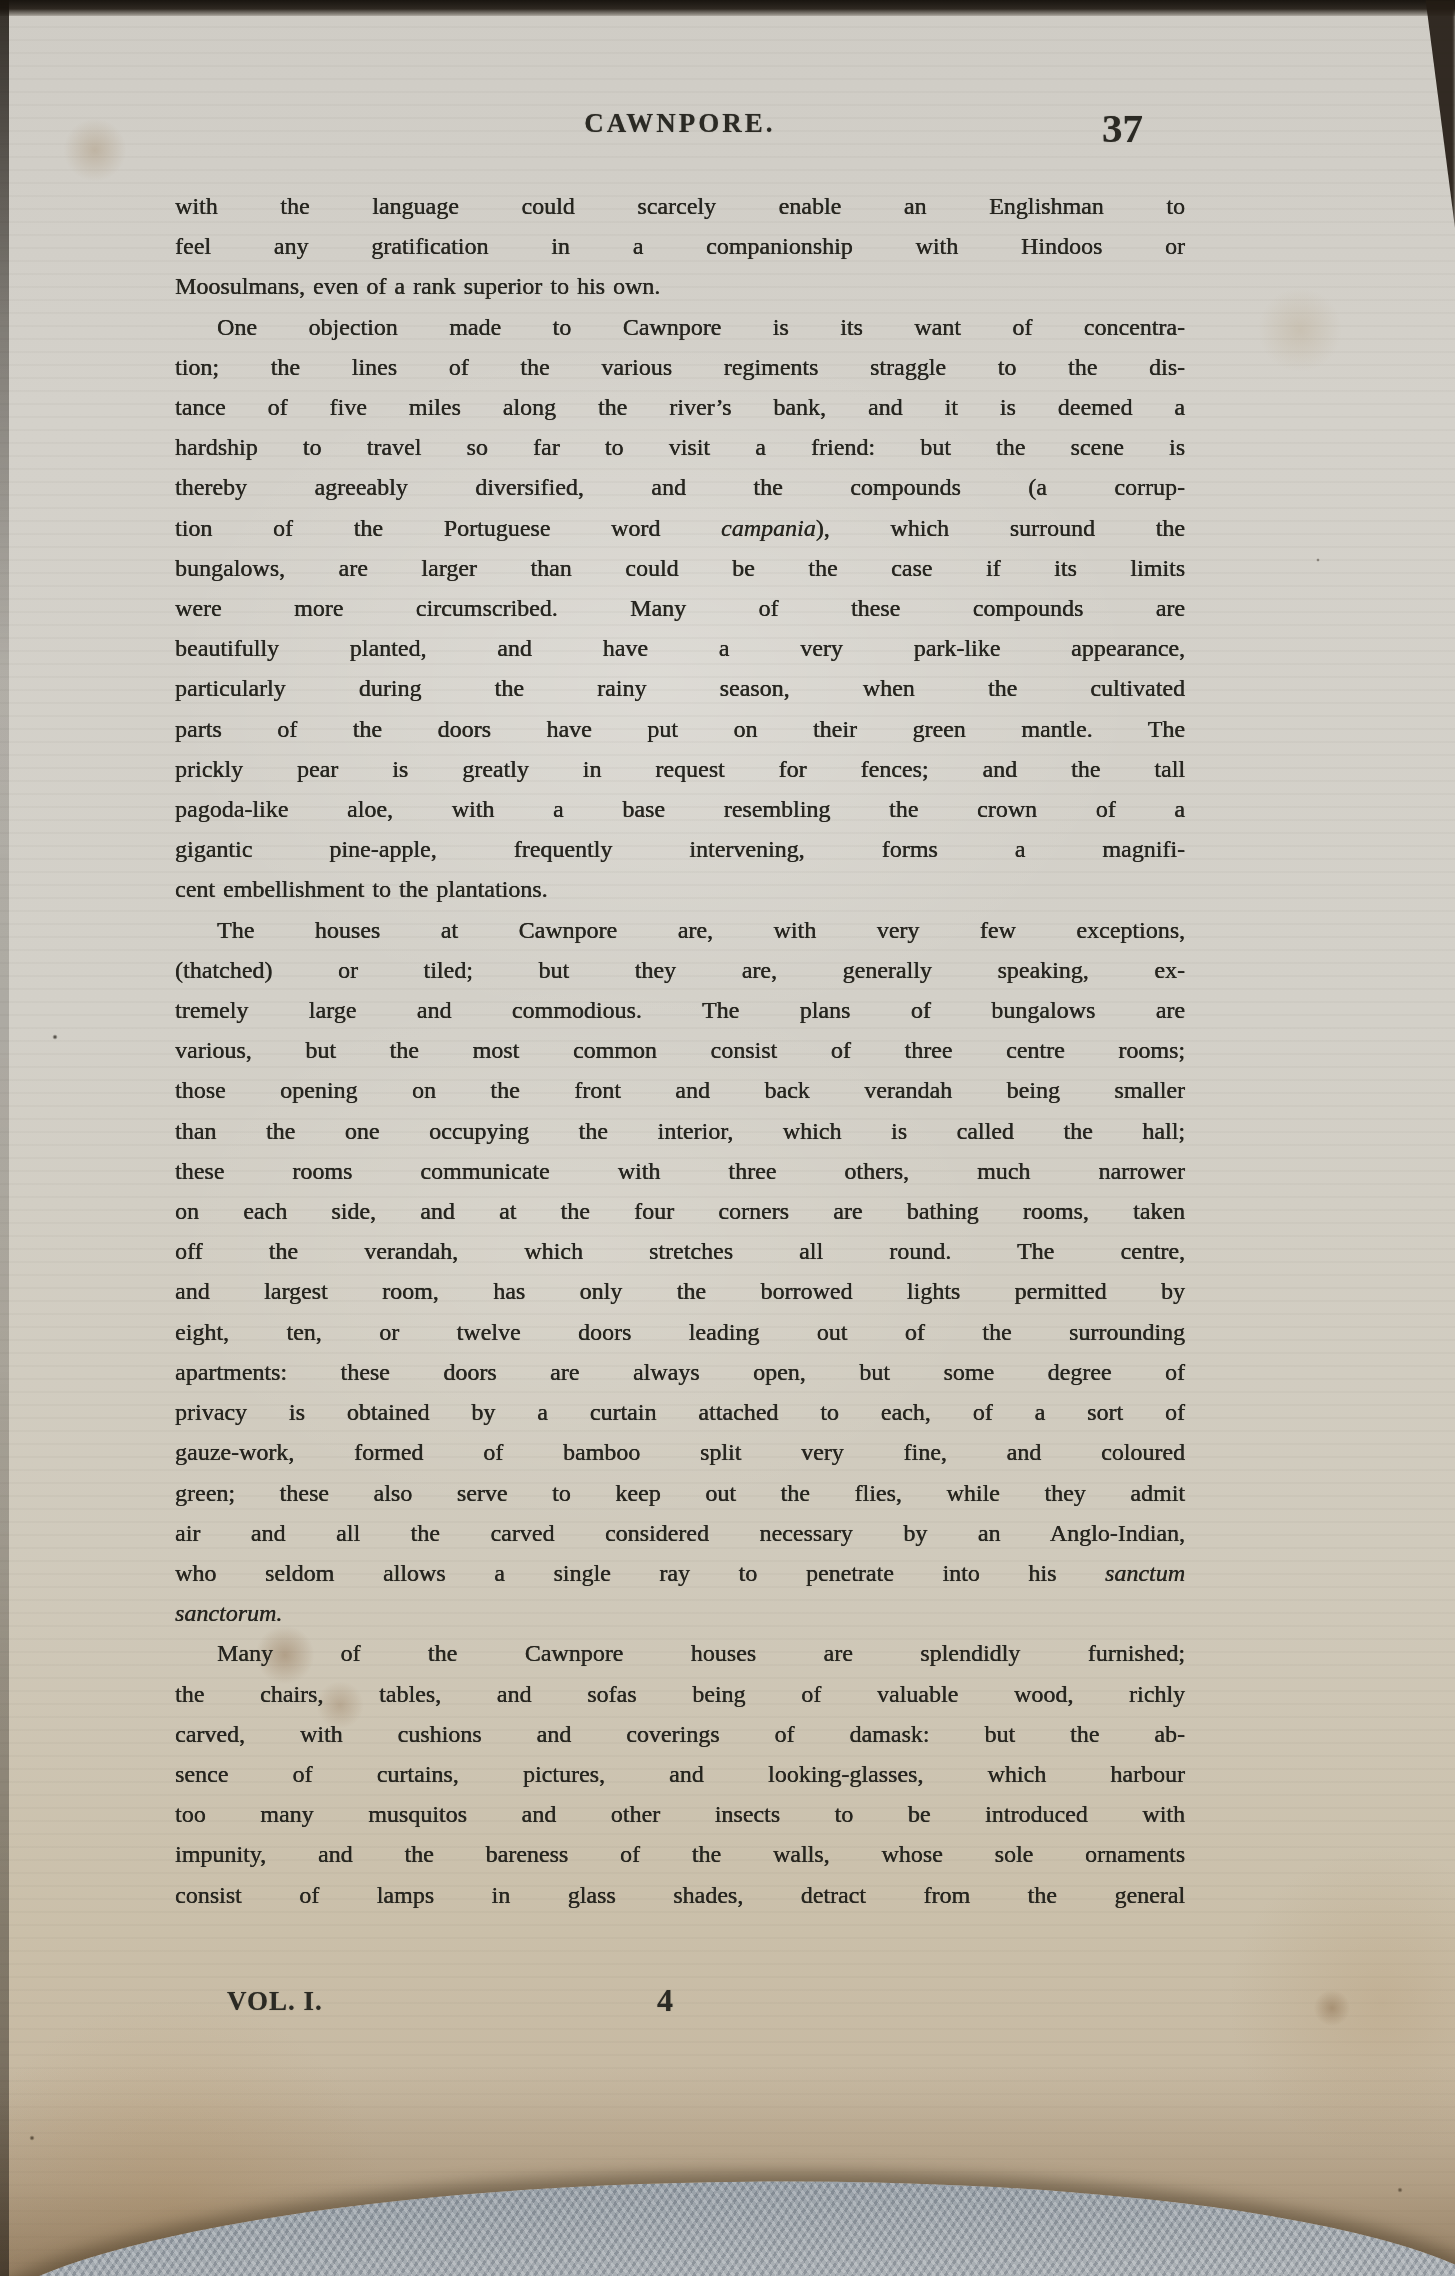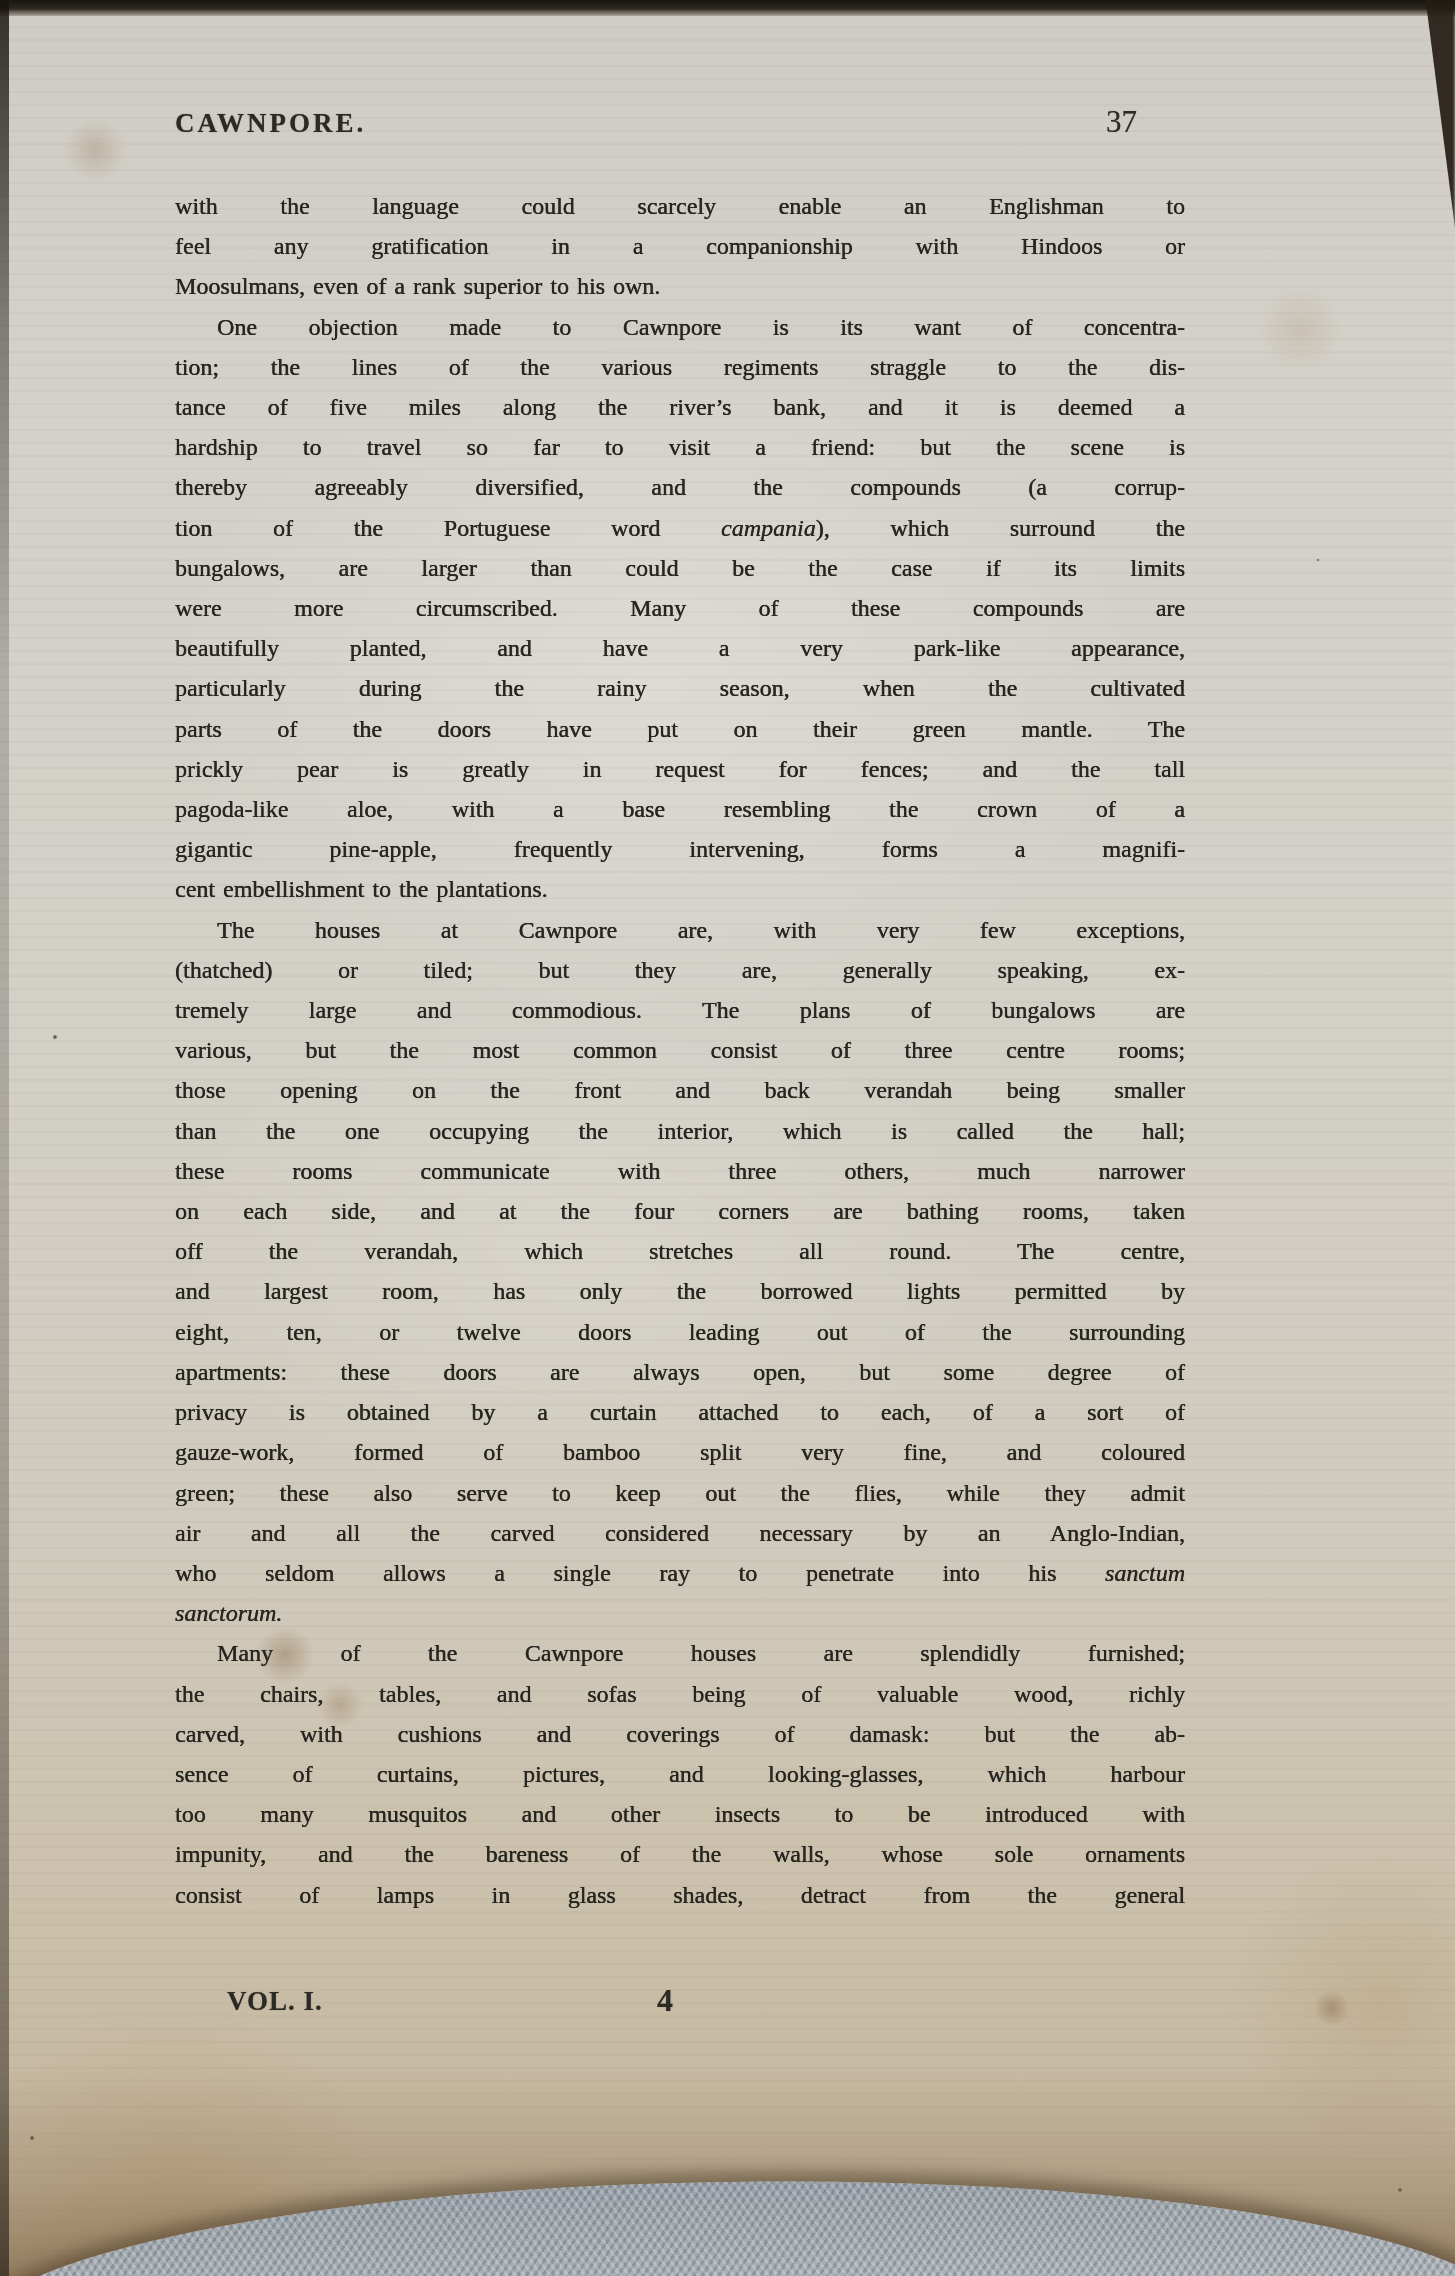--- a/index.html
+++ b/index.html
@@ -72,27 +72,27 @@
     clip-path: polygon(58% 0, 100% 0, 100% 97%);
     filter: blur(1.4px);
     opacity: .92;
   }
   
   .header-row {
     position: absolute; left: 175px; width: 1010px; top: 108px; height: 44px;
     color: #2b2a24;
   }
   .header-title {
-    position: absolute; left: 0; right: 0; text-align: left;
+    position: absolute; left: 0; right: 0; text-align: center;
     font-size: 27px; letter-spacing: 3px; font-weight: bold;
     text-shadow: 0 0 1px rgba(43,42,36,0.55);
   }
   .page-number {
-    position: absolute; right: 48px; top: -4px;
-    font-size: 31px; font-weight: normal;
+    position: absolute; right: 42px; top: -4px;
+    font-size: 41px; font-weight: bold;
     text-shadow: 0 0 1px rgba(43,42,36,0.5);
   }
   .page-body {
     position: absolute; left: 175px; width: 1010px; top: 186px;
     color: #26251f;
     font-size: 24px; line-height: 40.2px;
     word-spacing: 2px;
     text-shadow: 0.35px 0 0 rgba(38,37,31,0.85), 0 0 0.7px rgba(38,37,31,0.45);
   }
   .line { text-align: justify; text-align-last: justify; }

